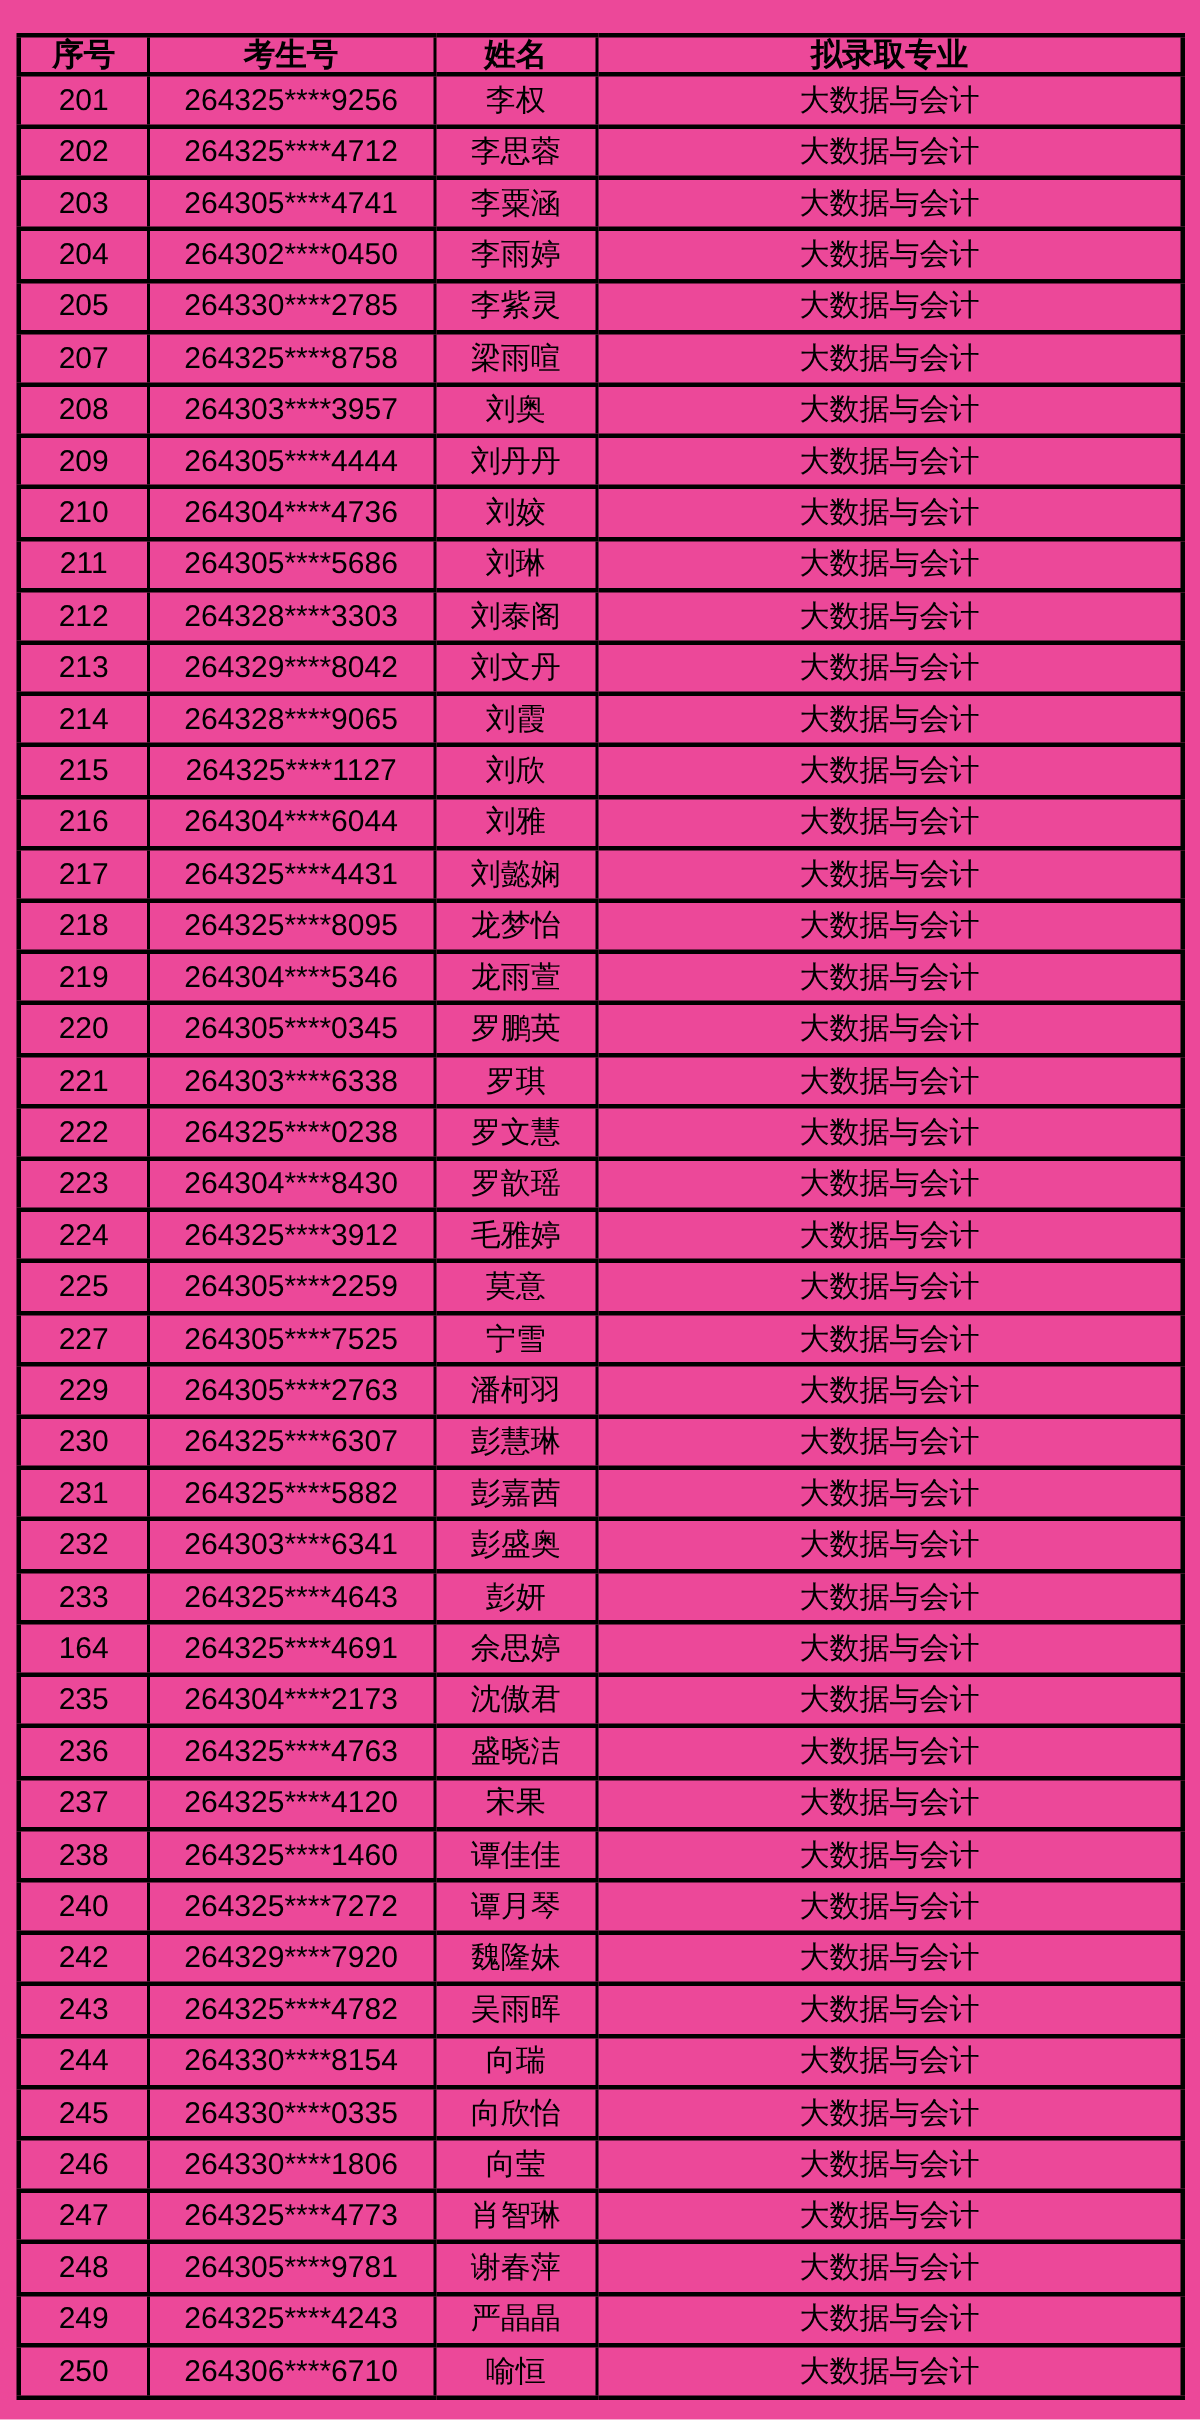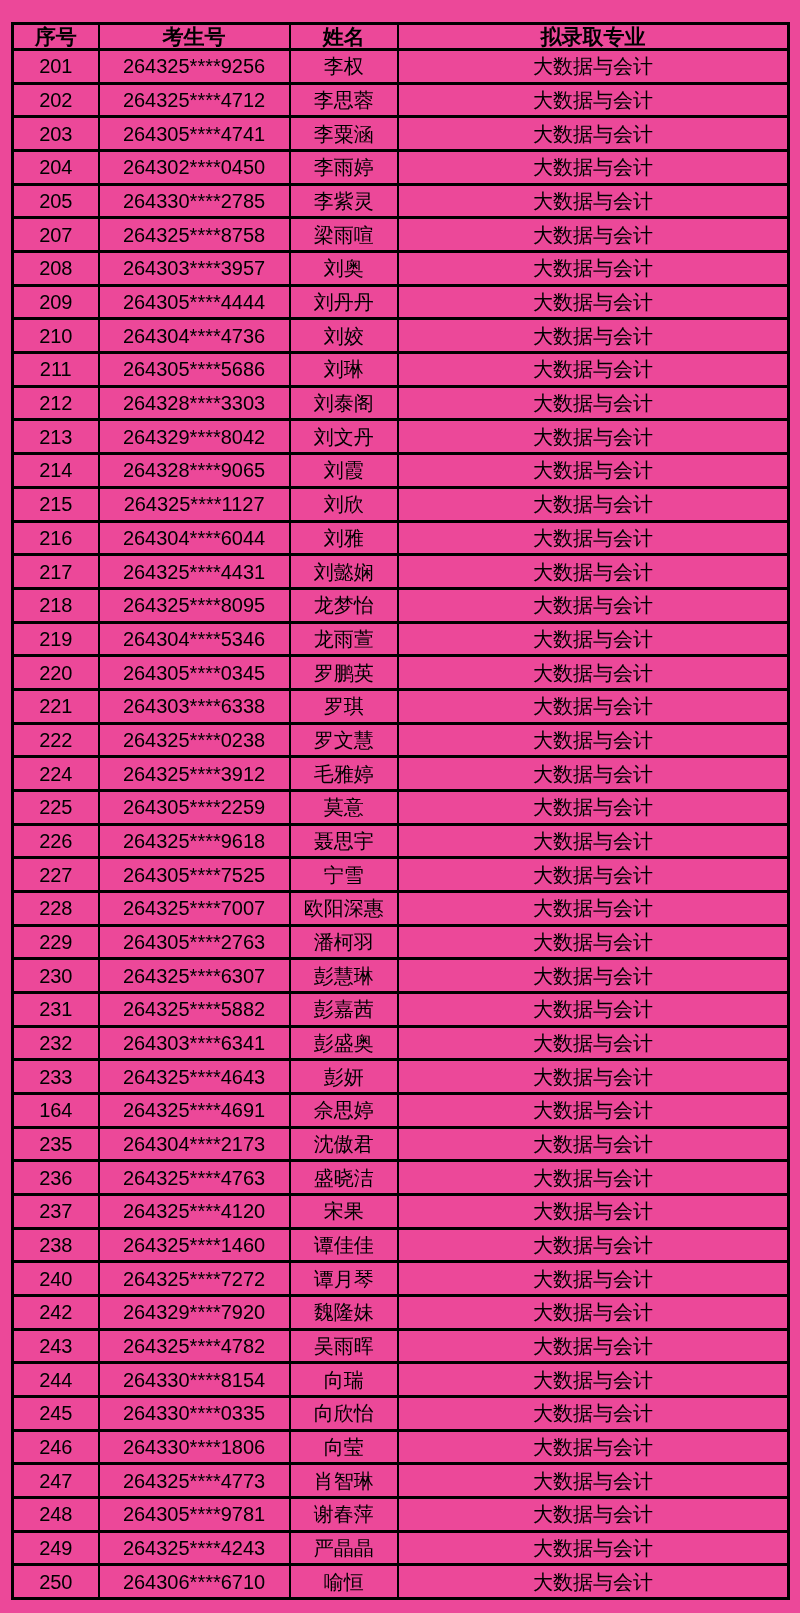--- a/index.html
+++ b/index.html
@@ -186,47 +186,41 @@
           <td>罗琪</td>
           <td>大数据与会计</td>
         </tr>
         <tr>
           <td>222</td>
           <td>264325****0238</td>
           <td>罗文慧</td>
           <td>大数据与会计</td>
         </tr>
         <tr>
+          <td>223</td>
+          <td>264304****8430</td>
+          <td>罗歆瑶</td>
+          <td>大数据与会计</td>
+        </tr>
+        <tr>
           <td>224</td>
           <td>264325****3912</td>
           <td>毛雅婷</td>
           <td>大数据与会计</td>
         </tr>
         <tr>
           <td>225</td>
           <td>264305****2259</td>
           <td>莫意</td>
           <td>大数据与会计</td>
         </tr>
         <tr>
-          <td>226</td>
-          <td>264325****9618</td>
-          <td>聂思宇</td>
-          <td>大数据与会计</td>
-        </tr>
-        <tr>
           <td>227</td>
           <td>264305****7525</td>
           <td>宁雪</td>
-          <td>大数据与会计</td>
-        </tr>
-        <tr>
-          <td>228</td>
-          <td>264325****7007</td>
-          <td>欧阳深惠</td>
           <td>大数据与会计</td>
         </tr>
         <tr>
           <td>229</td>
           <td>264305****2763</td>
           <td>潘柯羽</td>
           <td>大数据与会计</td>
         </tr>
         <tr>
           <td>230</td>

